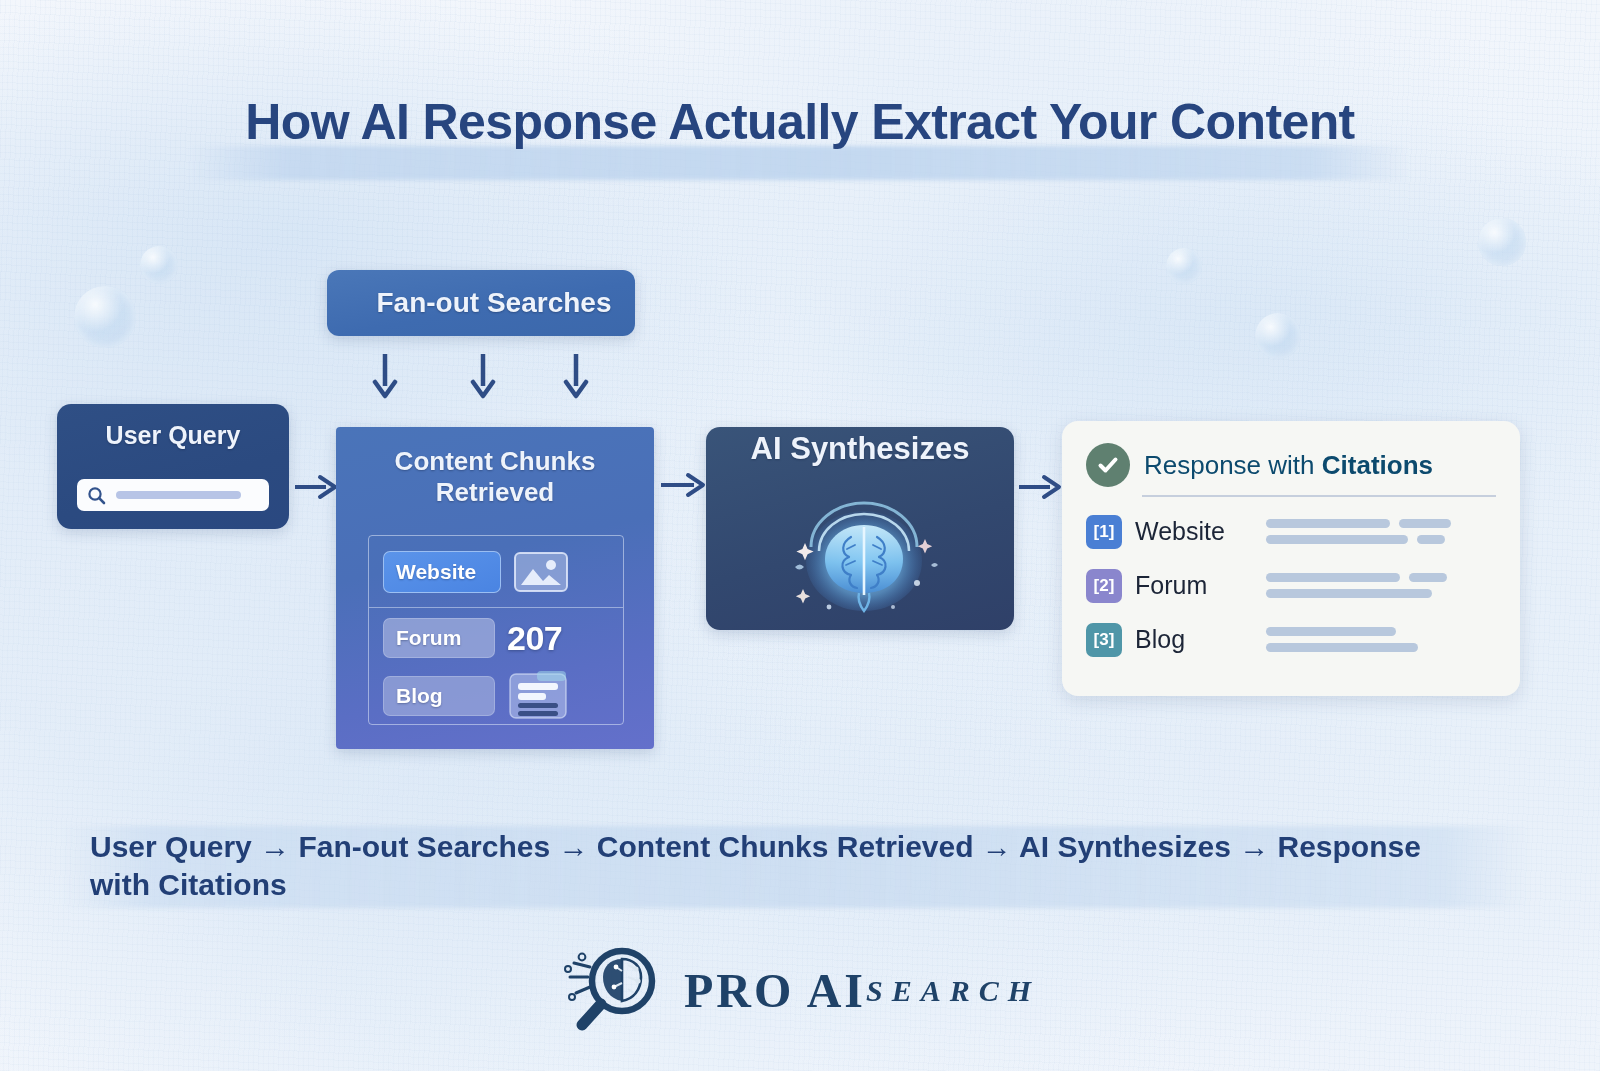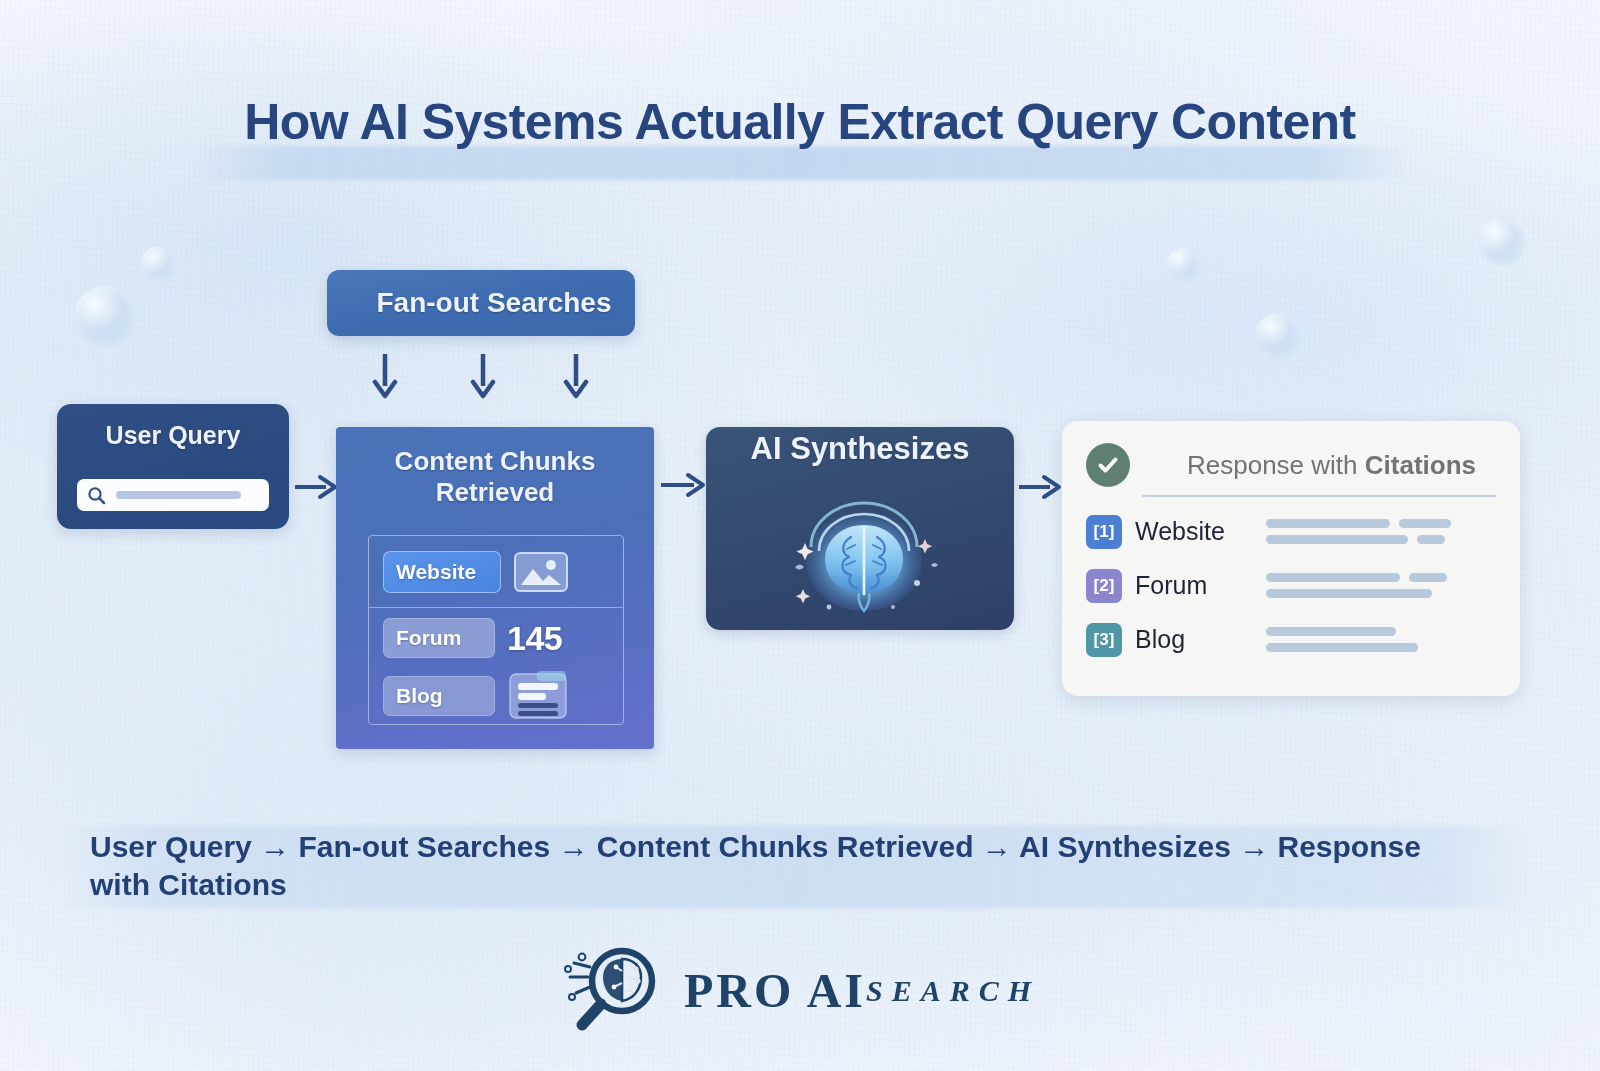--- a/index.html
+++ b/index.html
@@ -195,21 +195,21 @@
   .resp-head {
     display: flex; align-items: center; gap: 14px;
     padding: 22px 24px 0 24px;
   }
   .check-badge {
     width: 44px; height: 44px; border-radius: 50%;
     background: #5f8070;
     display: flex; align-items: center; justify-content: center;
     flex: 0 0 auto;
   }
-  .resp-title { font-size: 26px; color: #737373; margin-left: 43px; }
+  .resp-title { font-size: 26px; color: #0c4a6e; }
   .resp-title b { font-weight: 700; }
   .resp-rule {
     height: 1.5px; background: #c6cfdd;
     margin: 8px 24px 0 80px;
   }
   .cite-row {
     display: flex; align-items: center; gap: 13px;
     padding: 0 24px;
     height: 54px;
   }
@@ -273,21 +273,21 @@
 
 <div id="canvas">
 
   <div class="bubble" style="left:74px;  top:286px; width:62px; height:62px;"></div>
   <div class="bubble" style="left:140px; top:246px; width:38px; height:38px;"></div>
   <div class="bubble" style="left:1166px;top:248px; width:36px; height:36px;"></div>
   <div class="bubble" style="left:1255px;top:313px; width:46px; height:46px;"></div>
   <div class="bubble" style="left:1478px;top:218px; width:48px; height:48px;"></div>
 
   <div class="title-band"></div>
-  <div class="title">How AI Systems Actually Extract Query Content</div>
+  <div class="title">How AI Response Actually Extract Your Content</div>
 
   <div class="box" id="fanout">
     <div class="box-title">Fan-out Searches</div>
   </div>
 
   <svg class="fan-arrow" style="left:372px; top:352px;" width="26" height="48" viewBox="0 0 26 48">
     <path d="M13 2 L13 34" stroke="#2f4d86" stroke-width="4.5" fill="none"></path>
     <path d="M3 30 L13 44 L23 30" stroke="#2f4d86" stroke-width="4.5" fill="none" stroke-linecap="round" stroke-linejoin="round"></path>
   </svg>
   <svg class="fan-arrow" style="left:470px; top:352px;" width="26" height="48" viewBox="0 0 26 48">
@@ -323,21 +323,21 @@
         <div class="pill website">Website</div>
         <svg width="56" height="44" viewBox="0 0 56 44">
           <rect x="2" y="3" width="52" height="38" rx="5" fill="rgba(215,226,248,0.40)" stroke="rgba(226,234,252,0.85)" stroke-width="2"></rect>
           <circle cx="38" cy="15" r="5" fill="#e6edfb"></circle>
           <path d="M8 35 L20 19 L30 31 L36 25 L48 35 Z" fill="#e6edfb"></path>
         </svg>
       </div>
 
       <div class="chunk-row r2">
         <div class="pill forum">Forum</div>
-        <div class="count-123">145</div>
+        <div class="count-123">207</div>
       </div>
 
       <div class="chunk-row r3">
         <div class="pill blog">Blog</div>
         <svg width="62" height="52" viewBox="0 0 62 52">
           <rect x="3" y="4" width="56" height="44" rx="6" fill="rgba(210,222,248,0.42)" stroke="rgba(224,233,252,0.6)" stroke-width="1.5"></rect>
           <rect x="30" y="1" width="29" height="10" rx="4" fill="rgba(160,215,235,0.55)"></rect>
           <rect x="11" y="13" width="40" height="7" rx="3" fill="#f2f6fe"></rect>
           <rect x="11" y="23" width="28" height="7" rx="3" fill="#f2f6fe"></rect>
           <rect x="11" y="33" width="40" height="5" rx="2.5" fill="#3a4f86"></rect>

